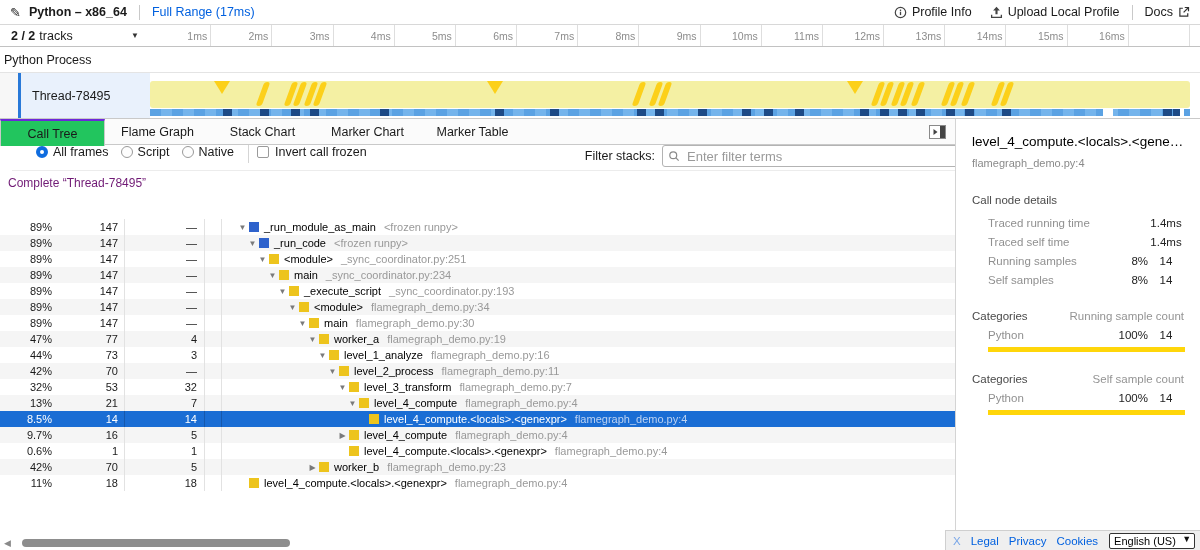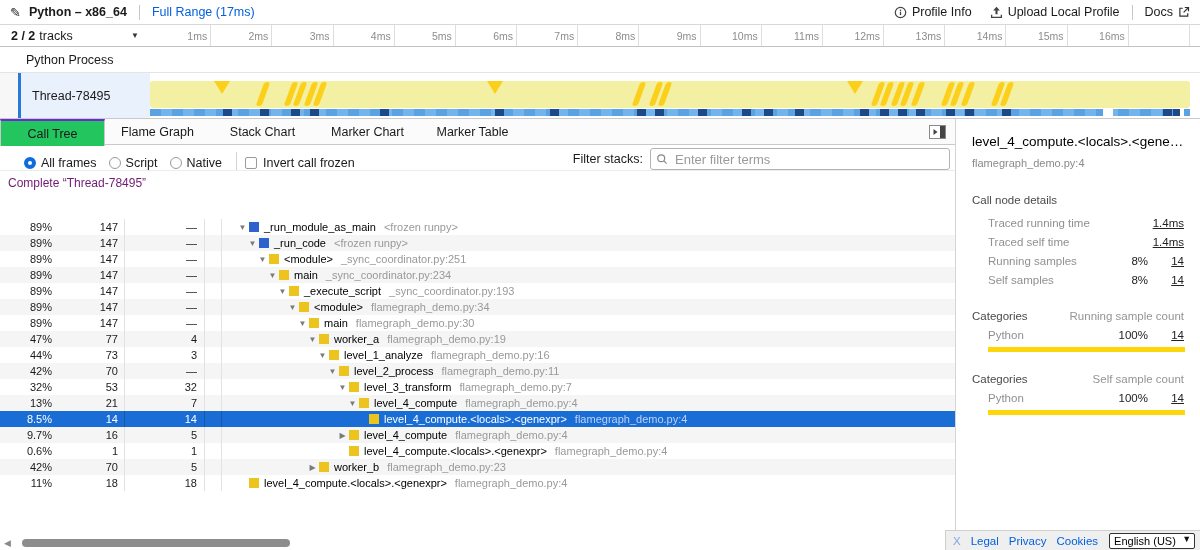--- a/index.html
+++ b/index.html
@@ -24,21 +24,21 @@
   .tracks-label { width:150px; display:flex; align-items:center; padding:0 11px; font-size:12.5px; }
   .tracks-count { font-weight:bold; }
   .tracks-word { margin-left:4px; }
   .tracks-caret { margin-left:auto; font-size:8px; color:#333; cursor:pointer; }
   .ruler { flex:1; display:flex; }
   .tick { width:61.18px; flex:none; border-right:1px solid #dedede; display:flex; align-items:center;
     justify-content:flex-end; padding-right:3px; font-size:10.5px; color:#8c8c8c; }
 
   
   .process-row { position:absolute; top:47px; left:0; right:0; height:26px; background:#fff;
-    border-bottom:1px solid #e4e4e4; display:flex; align-items:center; padding-left:26px; font-size:12.5px; }
+    border-bottom:1px solid #e4e4e4; display:flex; align-items:center; padding-left:4px; font-size:12.5px; }
   .thread-row { position:absolute; top:73px; left:0; right:0; height:46px; background:#fff;
     border-bottom:1px solid #c9c9c9; display:flex; }
   .thread-gutter { width:18px; background:#f7f7f7; }
   .thread-accent { width:3px; background:#2979d8; }
   .thread-label { width:129px; background:#e9f1fc; display:flex; align-items:center; padding-left:11px; font-size:12.5px; }
   .track-canvas { flex:1; position:relative; background:#fff; }
   .activity-band { position:absolute; left:0; top:8px; width:1040px; height:27px; background:#f4f0a3; border-radius:3px; }
   .marker { position:absolute; }
   .m-tri { top:0; width:0; height:0; border-left:8px solid transparent; border-right:8px solid transparent;
     border-top:13px solid #fcd01a; margin-left:-8px; }
@@ -54,22 +54,22 @@
   .main { position:absolute; left:0; top:0; width:955px; height:431px; }
 
   .tabbar { position:absolute; top:0; left:0; width:955px; height:26px; background:#fbfbfb;
     border-bottom:1px solid #c9c9c9; display:flex; }
   .tab { width:105px; height:25px; display:flex; align-items:center; justify-content:center;
     font-size:12.5px; cursor:pointer; color:#1a1a1a; }
   .tab.selected { height:27px; background:#22c55e; border-top:2px solid #6d28d9;
     border-left:1px solid #c9c9c9; border-right:1px solid #c9c9c9; z-index:2; }
   .sidebar-toggle { position:absolute; right:9px; top:6px; cursor:pointer; line-height:0; }
 
-  .controls { position:absolute; top:26px; left:0; width:955px; height:26px; background:#fff;
-    border-bottom:1px solid #ececec; display:flex; align-items:flex-end; font-size:12.5px; padding-left:24px; }
+  .controls { position:absolute; top:26px; left:12px; width:955px; height:26px; background:#fff;
+    border-bottom:1px solid #ececec; display:flex; align-items:flex-start; font-size:12.5px; padding-left:24px; }
   .radio-item { display:flex; align-items:center; margin-right:12px; cursor:pointer; }
   .radio { width:12px; height:12px; border-radius:50%; margin-right:5px; flex:none; }
   .radio.on { border:4px solid #0f6cdf; background:#fff; }
   .radio.off { border:1px solid #9a9a9a; background:#fdfdfd; }
   .ctrl-sep { width:1px; height:18px; background:#d5d5d5; margin:0 8px 0 2px; }
   .cb-item { display:flex; align-items:center; cursor:pointer; }
   .cb { width:12px; height:12px; border:1px solid #9a9a9a; border-radius:2px; background:#fff; margin-right:6px; flex:none; }
   .filter-group { margin-left:auto; display:flex; align-items:center; padding-right:5px; }
   .filter-label { margin-right:7px; }
   .filter-wrap { position:relative; }
@@ -117,21 +117,21 @@
   
   .sidebar { position:absolute; left:955px; top:0; width:245px; height:411px; background:#fff;
     border-left:1px solid #d4d4d4; font-size:11.5px; overflow:hidden; }
   .sb-title { margin:15px 14px 0 16px; font-size:13.5px; color:#000; white-space:nowrap; overflow:hidden; text-overflow:ellipsis; }
   .sb-sub { margin:8px 16px 0; color:#8a8a8a; font-size:11px; }
   .sb-section { margin:25px 16px 0; color:#4a4a4a; }
   .detail-rows { margin-top:7px; }
   .d-row { display:flex; height:19px; align-items:center; padding:0 16px 0 32px; color:#909090; }
   .d-lbl { flex:1; }
   .d-pct { width:46px; text-align:right; color:#222; }
-  .d-val { width:36px; text-align:right; color:#222;text-decoration:underline; }
+  .d-val { width:36px; text-align:center; color:#222; }
   .cat-section { margin-top:21px; }
   .cat-head { display:flex; padding:0 16px; color:#4a4a4a; }
   .cat-head .cl { margin-left:auto; color:#949494; }
   .cat-row { display:flex; height:19px; align-items:center; padding:0 16px 0 32px; color:#909090; margin-top:3px; }
   .cat-bar { height:5px; margin:3px 15px 0 32px; }
 
   
   .footer { position:absolute; left:945px; top:411px; width:255px; height:20px; background:#efefef;
     border-left:1px solid #cfcfcf; border-top:1px solid #cfcfcf; display:flex; align-items:center;
     font-size:11.5px; padding-left:7px; gap:10px; }

